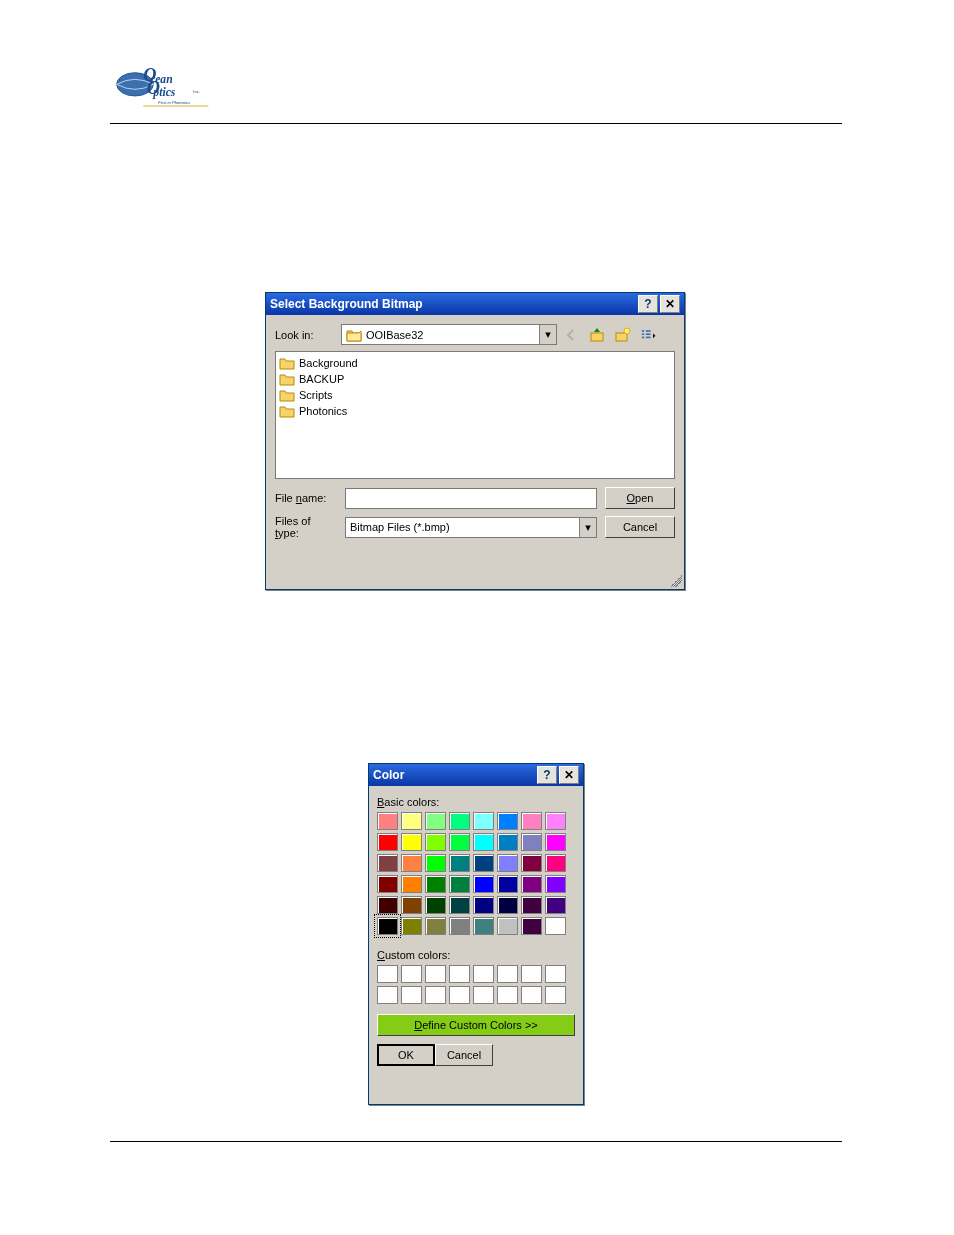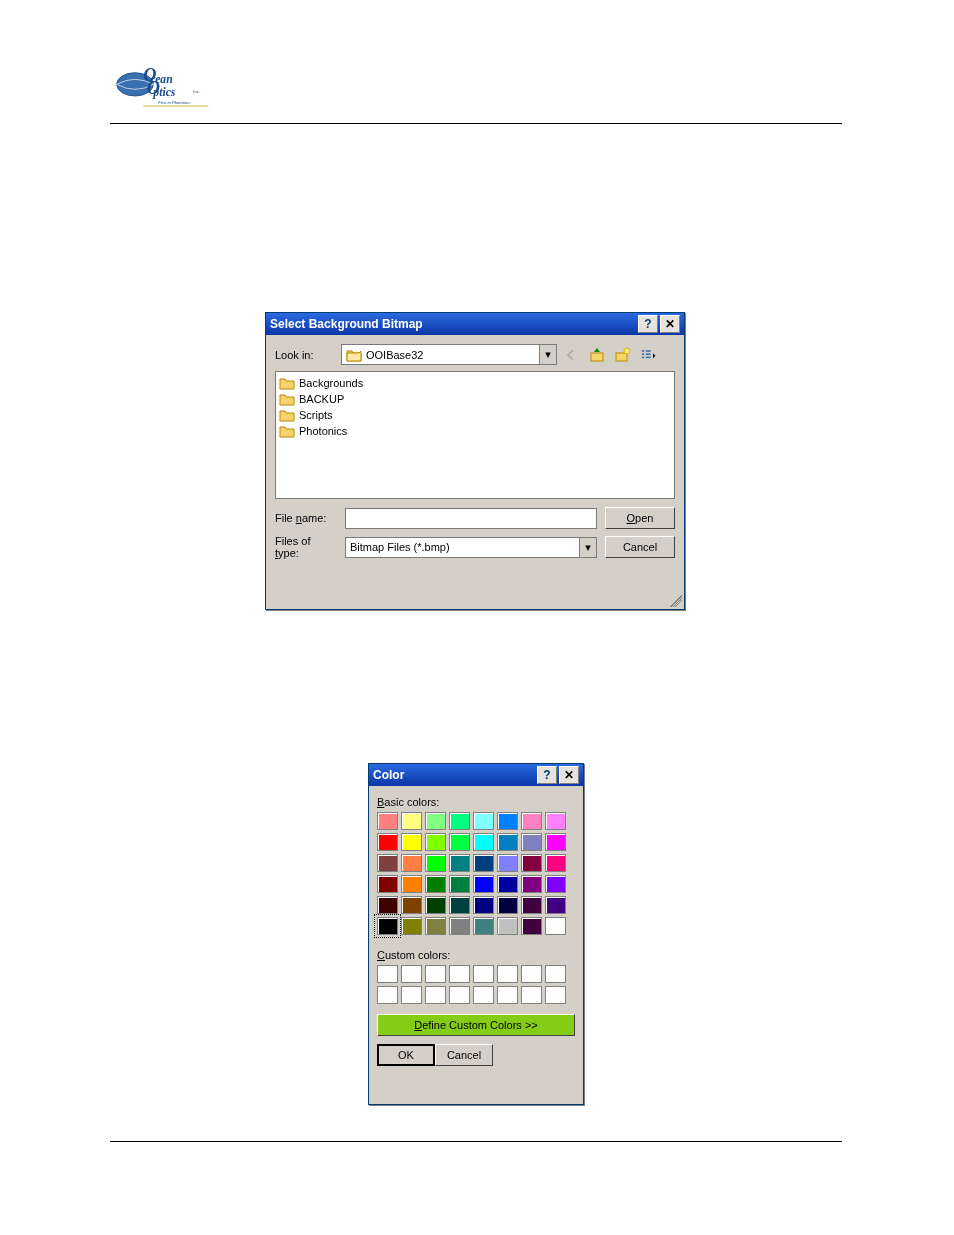--- a/index.html
+++ b/index.html
@@ -3,21 +3,21 @@
 <meta charset="utf-8">
 <style>
   * { box-sizing: border-box; margin: 0; padding: 0; }
   body { font-family: "Tahoma", Arial, sans-serif; font-size: 11px; background: #fff; width: 954px; }
   .page { position: relative; width: 954px; height: 1235px; margin-top: 6px; }
   .logo { position: absolute; left: 110px; top: 60px; width: 100px; height: 50px; }
   .hr1 { position: absolute; left: 110px; top: 117px; width: 732px; border-top: 1.5px solid #000; }
   .hr2 { position: absolute; left: 110px; top: 1135px; width: 732px; border-top: 1px solid #000; }
 
   .dialog { position: absolute; background: #d4d0c8; border: 1px solid #003c74; box-shadow: 1px 1px 0 #808080; }
-  .d1 { left: 265px; top: 306px; width: 420px; height: 298px; }
+  .d1 { left: 265px; top: 286px; width: 420px; height: 298px; }
   .d2 { left: 368px; top: 757px; width: 216px; height: 342px; }
 
   .titlebar { height: 22px; background: linear-gradient(to bottom,#2a6ae0,#0a36a6); color: #fff; font-weight: bold; font-size: 12px; display: flex; align-items: center; padding: 0 4px; }
   .titlebar .title { flex: 1; }
   .tb-btn { width: 20px; height: 18px; background: #e6e3dc; border: 1px solid #fff; border-right-color: #808080; border-bottom-color:#808080; color:#003c74; font-weight:bold; display:flex; align-items:center; justify-content:center; margin-left:2px; cursor:pointer; }
   .tb-btn.close { color:#000; }
 
   .d1-body { padding: 9px; }
   .lookin-row { display:flex; align-items:center; gap:4px; margin-bottom:6px; }
   .lbl { width: 62px; }
@@ -132,21 +132,21 @@
                 <path d="M15 6l3 3 -3 3z" fill="#000"></path>
               </svg>
           </span>
         </div>
       </div>
       <div class="file-area">
         <div class="file-item">
           <svg width="16" height="14" viewBox="0 0 16 14">
               <path d="M1 3h5l1 2h8v8H1z" fill="#f7d46a" stroke="#b88a00"></path>
             </svg>
-          <span>Backgrounds</span>
+          <span>Background</span>
         </div>
         <div class="file-item">
           <svg width="16" height="14" viewBox="0 0 16 14">
               <path d="M1 3h5l1 2h8v8H1z" fill="#f7d46a" stroke="#b88a00"></path>
             </svg>
           <span>BACKUP</span>
         </div>
         <div class="file-item">
           <svg width="16" height="14" viewBox="0 0 16 14">
               <path d="M1 3h5l1 2h8v8H1z" fill="#f7d46a" stroke="#b88a00"></path>

